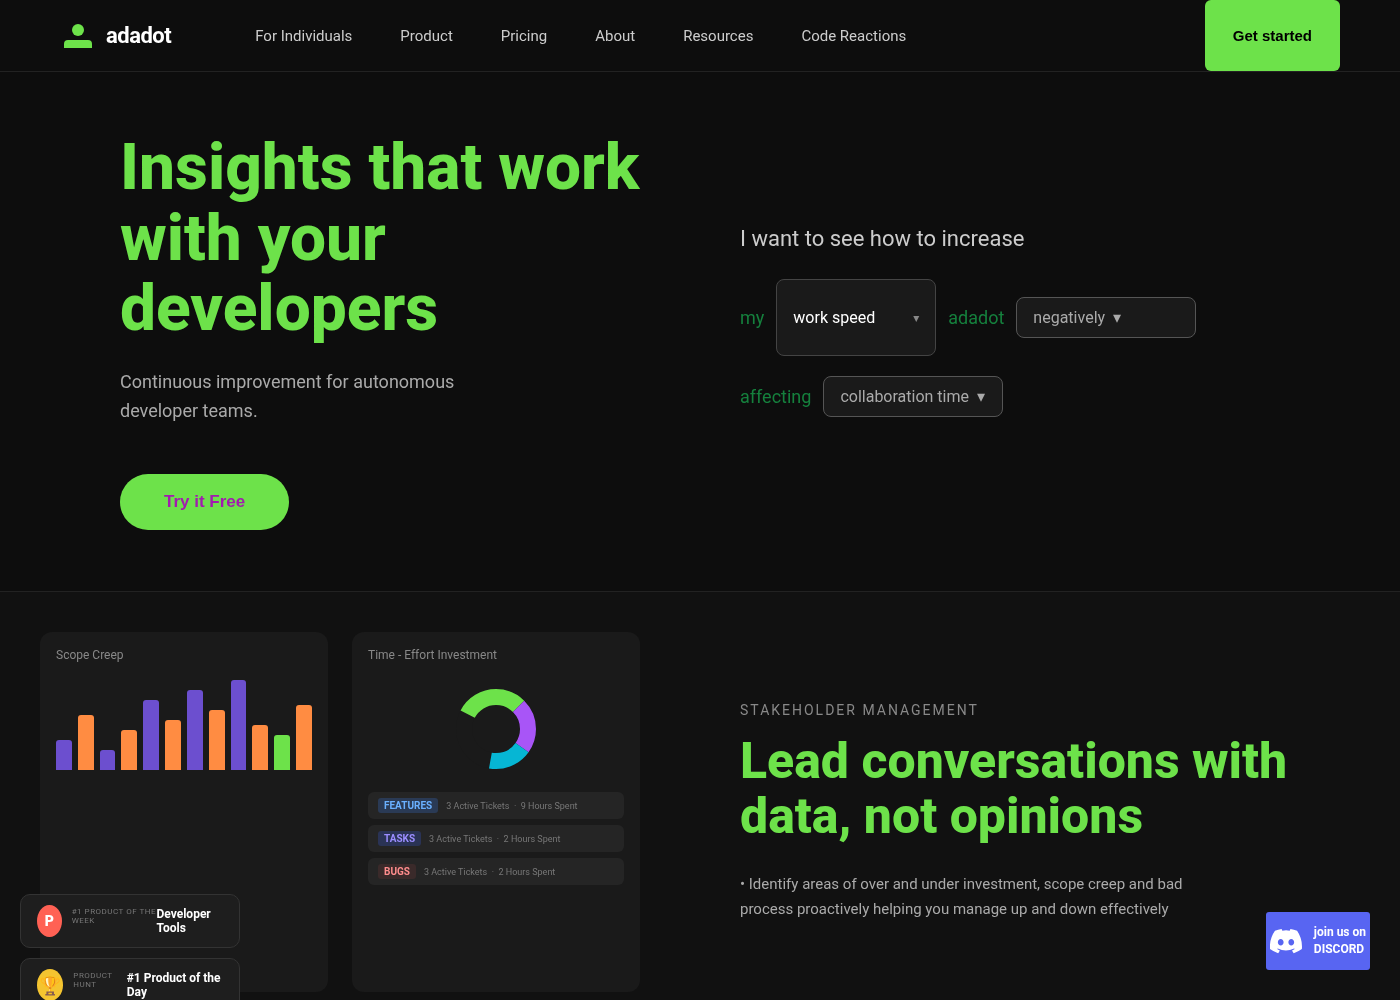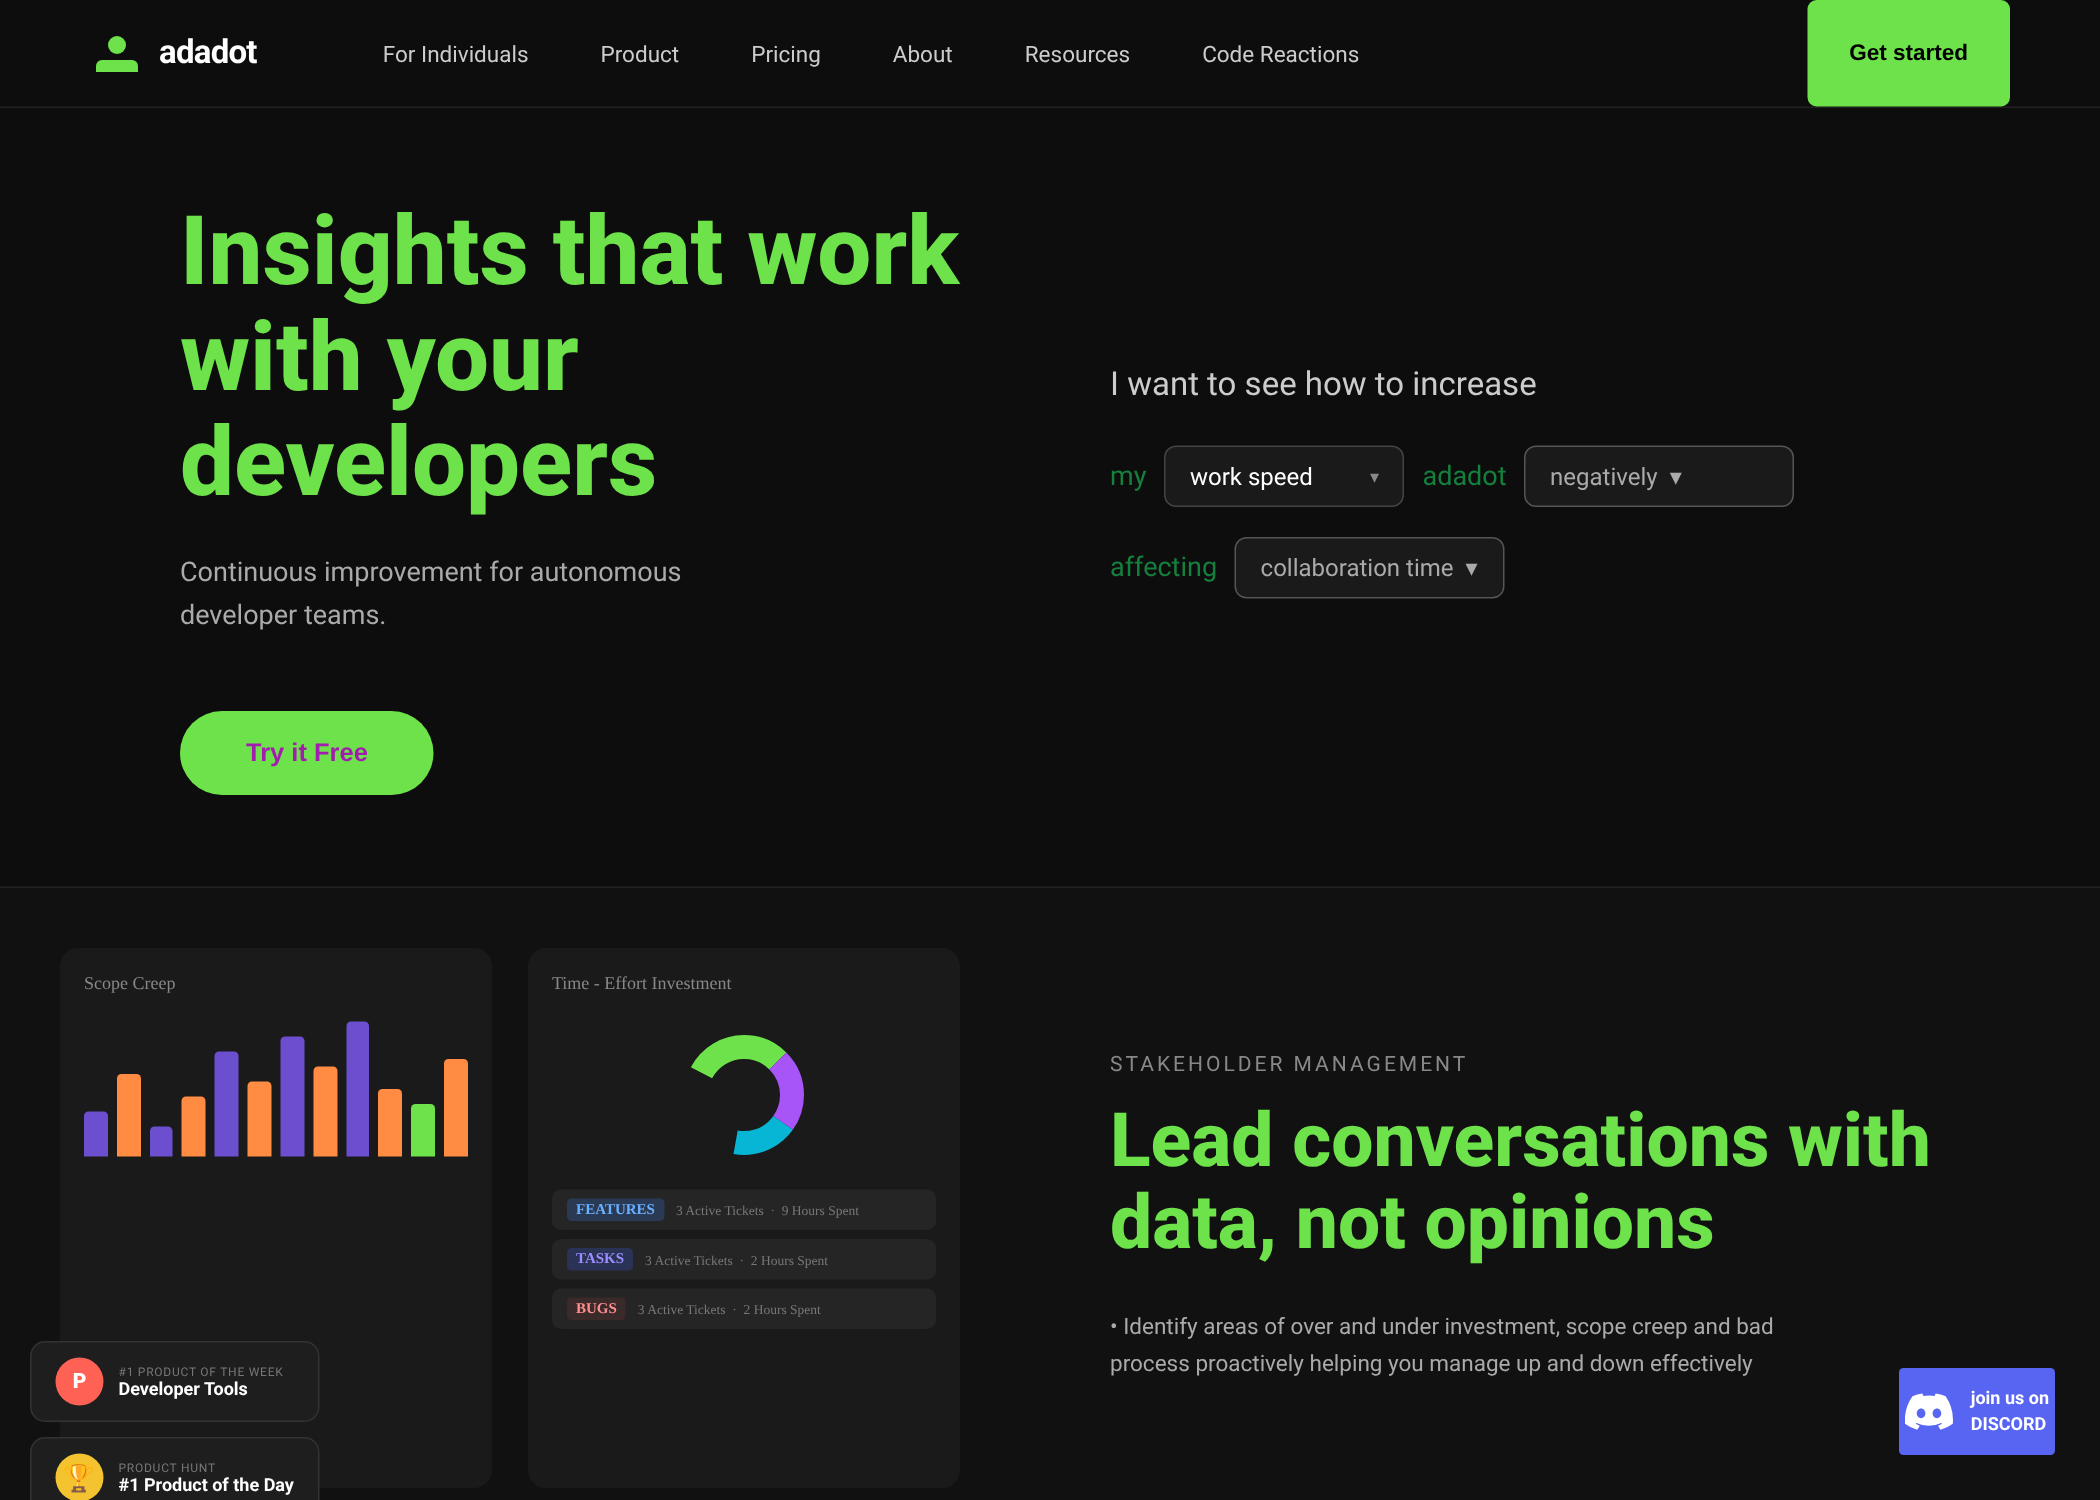--- a/index.html
+++ b/index.html
@@ -144,21 +144,21 @@
     }
     .selector-label {
       font-size: 18px;
       color: #15803d;
     }
     .selector-dropdown {
       background: #1a1a1a;
       border: 1px solid #444;
       color: #fff;
       font-size: 16px;
-      padding: 10px 16px;
+      padding: 28px 16px;
       border-radius: 8px;
       cursor: pointer;
       display: flex;
       align-items: center;
       gap: 8px;
       min-width: 160px;
     }
     .selector-dropdown .chevron {
       color: #888;
       font-size: 12px;
@@ -190,21 +190,20 @@
       display: flex;
       flex-direction: column;
       gap: 20px;
       position: relative;
       overflow: hidden;
     }
     .chart-area {
       display: flex;
       gap: 24px;
       flex: 1;
-      font-family: Liberation Serif, serif;
     }
     .chart-panel {
       background: #1a1a1a;
       border-radius: 12px;
       padding: 16px;
       flex: 1;
       position: relative;
       overflow: hidden;
     }
     .chart-title {
@@ -304,21 +303,21 @@
       background: #ff6154;
       color: #fff;
     }
     .badge-icon-trophy {
       background: #f4c430;
       color: #000;
       font-size: 18px;
     }
     .badge-text {
       display: flex;
-      flex-direction: column;
+      flex-direction: row;
     }
     .badge-label {
       font-size: 8px;
       color: #777;
       text-transform: uppercase;
       letter-spacing: 0.5px;
     }
     .badge-value {
       font-size: 12px;
       font-weight: 700;

